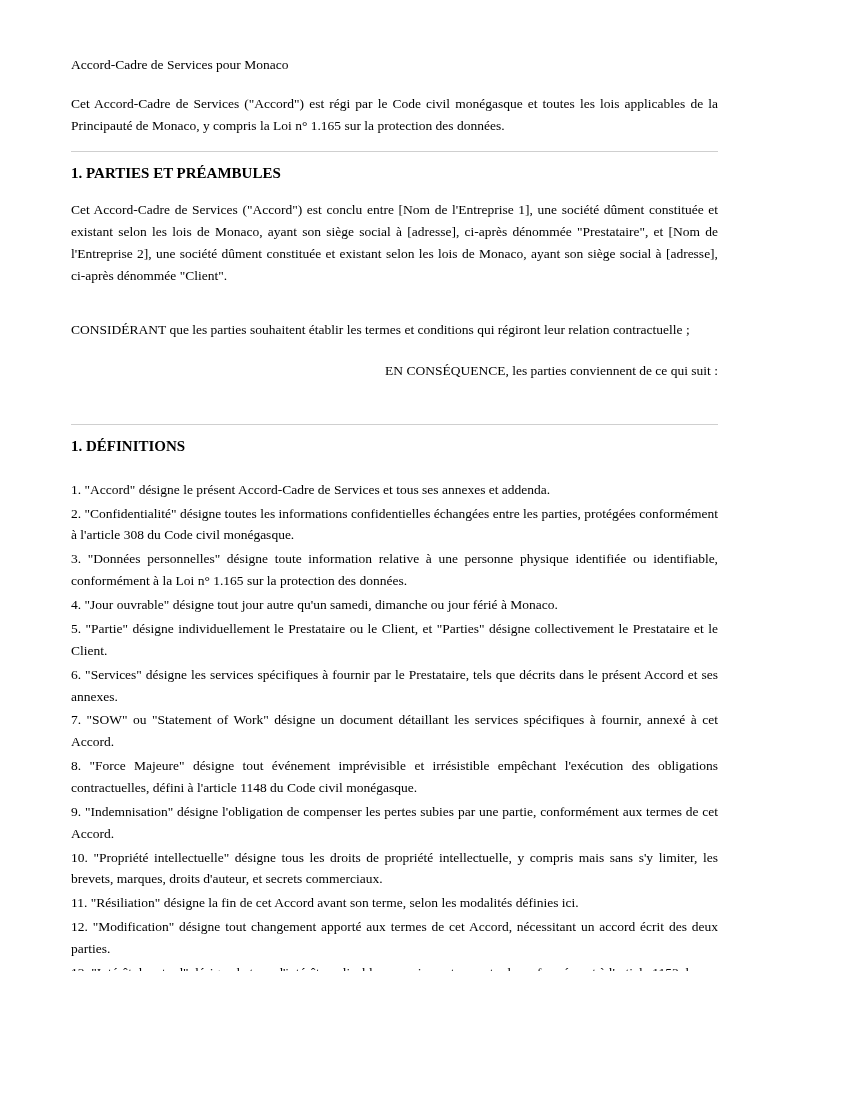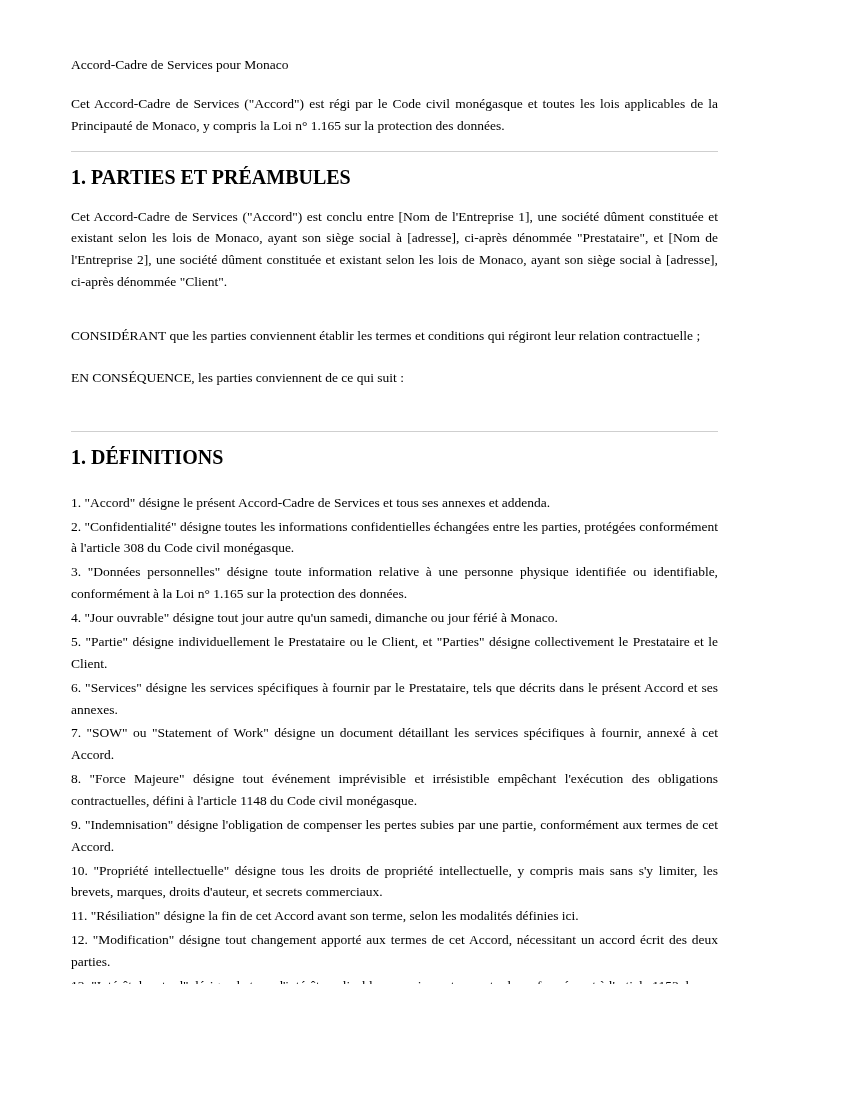--- a/index.html
+++ b/index.html
@@ -26,29 +26,29 @@
     margin: 0 0 18px 0;
     font-weight: normal;
   }
   p.body-text {
     font-size: 13.5px;
     line-height: 1.62;
     text-align: justify;
     margin: 0 0 14px 0;
   }
   p.body-text.nojust {
-    text-align: left;
+    text-align: right;
   }
   .rule {
     border: 0;
     border-top: 1px solid #cfcfcf;
     margin: 14px 0 12px 0;
   }
   h2.section-heading {
-    font-size: 20px;
+    font-size: 15px;
     font-weight: bold;
     margin: 10px 0 16px 0;
     line-height: 1.3;
   }
   .spacer-sm { height: 6px; }
   .spacer-md { height: 14px; }
   .list-block {
     margin: 0;
   }
   .list-item {
@@ -72,21 +72,21 @@
   <p class="body-text">Cet Accord-Cadre de Services ("Accord") est régi par le Code civil monégasque et toutes les lois applicables de la Principauté de Monaco, y compris la Loi n° 1.165 sur la protection des données.</p>
 
   <hr class="rule">
 
   <h2 class="section-heading">1. PARTIES ET PRÉAMBULES</h2>
 
   <p class="body-text">Cet Accord-Cadre de Services ("Accord") est conclu entre [Nom de l'Entreprise 1], une société dûment constituée et existant selon les lois de Monaco, ayant son siège social à [adresse], ci-après dénommée "Prestataire", et [Nom de l'Entreprise 2], une société dûment constituée et existant selon les lois de Monaco, ayant son siège social à [adresse], ci-après dénommée "Client".</p>
   <div class="spacer-sm"></div>
   <div class="spacer-sm"></div>
   <div class="spacer-sm"></div>
-  <p class="body-text">CONSIDÉRANT que les parties conviennent établir les termes et conditions qui régiront leur relation contractuelle ;</p>
+  <p class="body-text">CONSIDÉRANT que les parties souhaitent établir les termes et conditions qui régiront leur relation contractuelle ;</p>
   <div class="spacer-sm"></div>
   <p class="body-text nojust">EN CONSÉQUENCE, les parties conviennent de ce qui suit :</p>
 
   <div class="spacer-md"></div>
   <hr class="rule">
 
   <h2 class="section-heading">1. DÉFINITIONS</h2>
 
 
   <div class="spacer-sm"></div>

